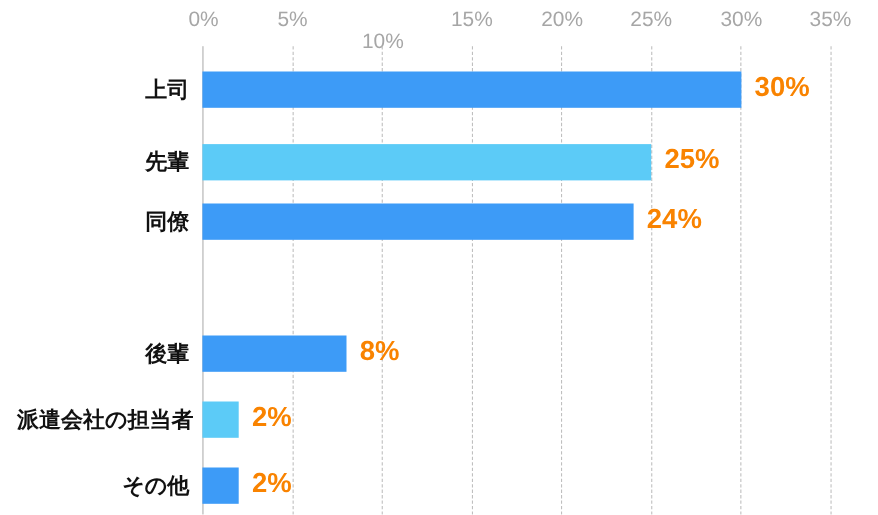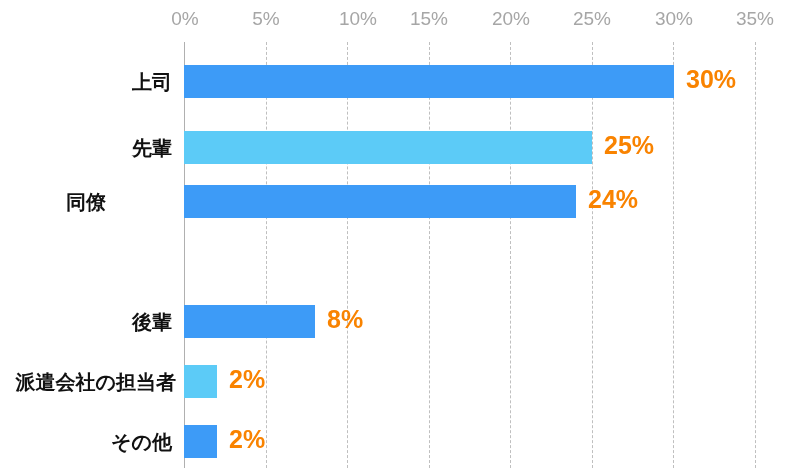--- a/index.html
+++ b/index.html
@@ -98,21 +98,21 @@
   }
 </style>
 </head>
 <body>
 
 <div id="chart-root">
 
   <div class="x-axis-labels">
     <span class="x-tick-label" style="left:185px;">0%</span>
     <span class="x-tick-label" style="left:266px;">5%</span>
-    <span class="x-tick-label" style="left:358px;">10%</span>
+    <span class="x-tick-label" style="left:348px;margin-top:20px;">10%</span>
     <span class="x-tick-label" style="left:429px;">15%</span>
     <span class="x-tick-label" style="left:511px;">20%</span>
     <span class="x-tick-label" style="left:592px;">25%</span>
     <span class="x-tick-label" style="left:674px;">30%</span>
     <span class="x-tick-label" style="left:755px;">35%</span>
   </div>
 
   <div class="gridlines">
     <div class="gridline axis-zero" style="left:184px;"></div>
     <div class="gridline" style="left:266px;"></div>
@@ -132,21 +132,21 @@
       <span class="bar-value" style="left:686px;">30%</span>
     </div>
 
     <div class="bar-row" style="top:76px;">
       <span class="cat-label" style="left:0px; width:172px;">先輩</span>
       <div class="bar" style="left:184px; width:408px; background:#5ccbf7;"></div>
       <span class="bar-value" style="left:604px;">25%</span>
     </div>
 
     <div class="bar-row" style="top:130px;">
-      <span class="cat-label" style="left:0px; width:172px;text-align:center;">同僚</span>
+      <span class="cat-label" style="left:0px; width:172px;">同僚</span>
       <div class="bar" style="left:184px; width:392px; background:#3d9bf7;"></div>
       <span class="bar-value" style="left:588px;">24%</span>
     </div>
 
 
     <div class="bar-row" style="top:250px;">
       <span class="cat-label" style="left:0px; width:172px;">後輩</span>
       <div class="bar" style="left:184px; width:131px; background:#3d9bf7;"></div>
       <span class="bar-value" style="left:327px;">8%</span>
     </div>

